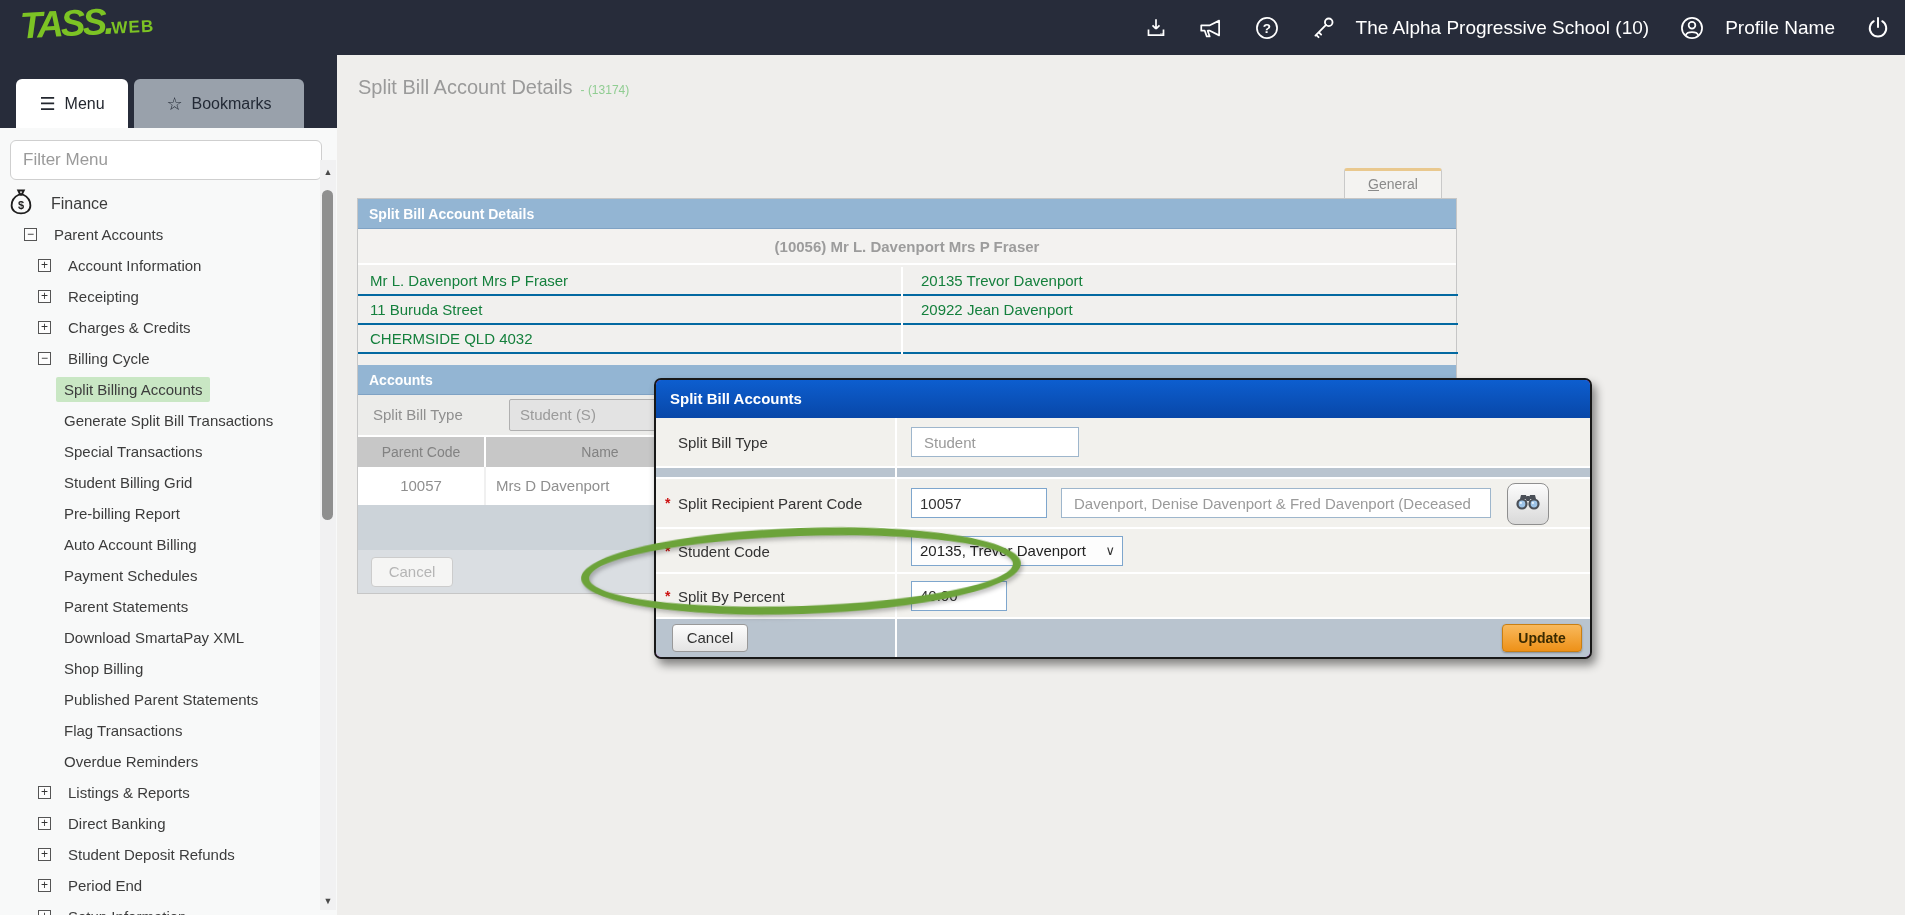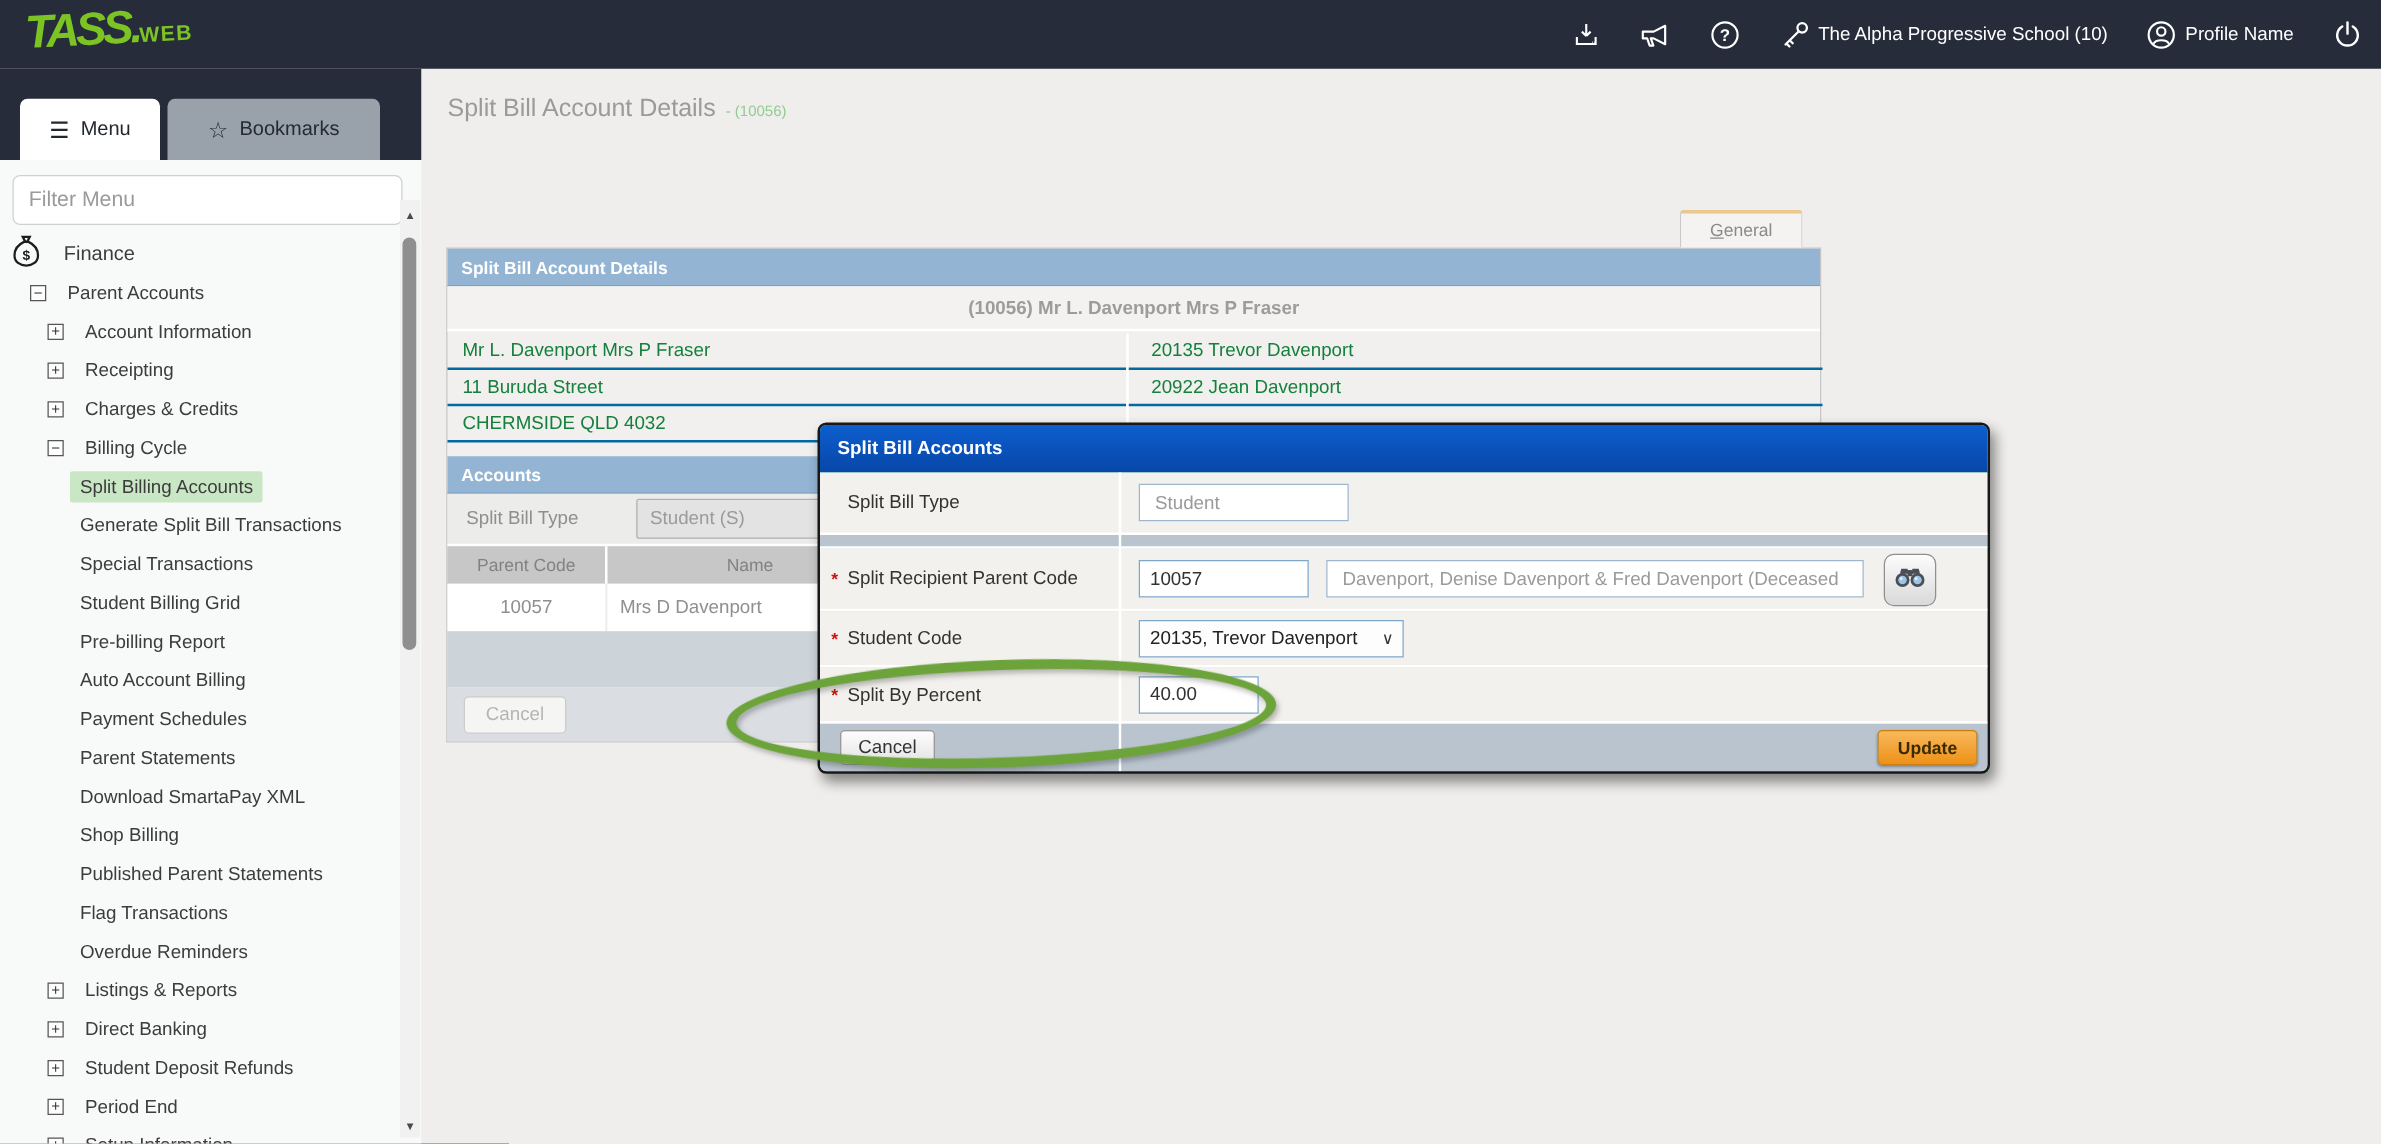--- a/index.html
+++ b/index.html
@@ -7,21 +7,21 @@
          font-family:"Liberation Sans",sans-serif;-webkit-font-smoothing:antialiased;}
   .abs{position:absolute;}
 
   
   .navbar{left:0;top:0;width:1905px;height:55px;background:#272c3a;z-index:30;}
   .side-dark{left:0;top:55px;width:337px;height:73px;background:#272c3a;z-index:5;}
   .logo{left:20px;top:2px;transform:rotate(-3deg);color:#7cc324;cursor:default;}
   .logo .main{font-size:37px;font-weight:bold;font-style:italic;letter-spacing:-3px;}
   .logo .suffix{font-size:17px;font-weight:bold;letter-spacing:1px;}
   .nav-icons{right:14px;top:0;height:55px;display:flex;align-items:center;gap:30px;color:#fff;}
-  .nav-group{display:flex;align-items:center;gap:6px;font-size:15px;color:#fff;cursor:pointer;}
+  .nav-group{display:flex;align-items:center;gap:20px;font-size:19px;color:#fff;cursor:pointer;}
   .nav-icons svg{display:block;}
 
   
   .tab-menu{left:16px;top:79px;width:112px;height:49px;background:#ffffff;border-radius:6px 6px 0 0;
             display:flex;align-items:center;justify-content:center;gap:9px;font-size:16px;color:#23272f;z-index:6;cursor:pointer;}
   .tab-bookmarks{left:134px;top:79px;width:170px;height:49px;background:#99a1ab;border-radius:6px 6px 0 0;
             display:flex;align-items:center;justify-content:center;gap:9px;font-size:16px;color:#232a36;z-index:6;cursor:pointer;}
   .glyph18{font-size:18px;line-height:18px;}
 
   
@@ -74,22 +74,22 @@
   .p-empty{position:absolute;left:0;top:306px;width:100%;height:45px;background:#ccd3d9;}
   .p-foot{position:absolute;left:0;top:351px;width:100%;height:43px;background:#dadee2;}
   .btn-cancel-disabled{position:absolute;left:13px;top:7px;width:82px;height:30px;background:#f5f5f4;border:1px solid #cccccc;
                 border-radius:4px;color:#b5b5b5;font-size:15px;text-align:center;line-height:28px;box-sizing:border-box;}
   .tab-general{left:1344px;top:168px;width:98px;height:30px;background:#f4f3f1;border:1px solid #c9c9c9;border-top:3px solid #e9c88e;
                border-bottom:none;border-radius:3px 3px 0 0;text-align:center;line-height:26px;font-size:14px;color:#8a8a8a;
                z-index:11;box-sizing:border-box;cursor:pointer;}
   .tab-general .ini{text-decoration:underline;}
 
   
-  .modal{left:654px;top:338px;width:938px;z-index:50;border:2px solid #181818;border-radius:7px;
-         box-shadow:4px 6px 10px rgba(0,0,0,.45);background:#86efac;box-sizing:border-box;overflow:hidden;}
+  .modal{left:654px;top:378px;width:938px;z-index:50;border:2px solid #181818;border-radius:7px;
+         box-shadow:4px 6px 10px rgba(0,0,0,.45);background:#d946ef;box-sizing:border-box;overflow:hidden;}
   .m-title{height:38px;background:linear-gradient(#0d5ecf,#0847a8);color:#fff;font-weight:bold;font-size:15px;
            line-height:38px;padding-left:14px;}
   .m-row{position:relative;border-bottom:2px solid #fff;background:#f2f1ed;}
   .m-sep{height:9px;background:#b9c4cf;border-bottom:2px solid #fff;}
   .m-label{position:absolute;left:22px;top:50%;transform:translateY(-50%);font-size:15px;color:#333;}
   .m-req{position:absolute;left:9px;top:50%;transform:translateY(-50%);color:#cc1111;font-size:14px;font-weight:bold;}
   .m-input{position:absolute;top:50%;transform:translateY(-50%);height:30px;border:1px solid #7ea6cd;background:#fff;
            font-size:15px;font-family:inherit;color:#333;padding:0 8px;box-sizing:border-box;outline:none;}
   .m-input.gray{color:#9a9a9a;border-color:#9eb6cc;padding-left:12px;}
   .m-select{position:absolute;left:255px;top:50%;transform:translateY(-50%);width:212px;height:30px;background:#fdfdfd;
@@ -271,21 +271,21 @@
         <span class="tlabel">Setup Information</span>
       </div>
     </div>
 
   <div class="abs sb-track"></div>
   <div class="abs sb-arrow" style="top:164px;">▲</div>
   <div class="abs sb-thumb"></div>
   <div class="abs sb-arrow" style="top:893px;">▼</div>
 
   <div class="abs page-title">
-    <span>Split Bill Account Details</span><span class="ref">- (10056)</span>
+    <span>Split Bill Account Details</span><span class="ref">- (13174)</span>
   </div>
 
   <div class="abs tab-general">
     <span class="ini">G</span><span>eneral</span>
   </div>
 
   <div class="abs panel">
     <div class="bluebar" style="top:0;">Split Bill Account Details</div>
     <div class="p-name">(10056) Mr L. Davenport Mrs P Fraser</div>
 

